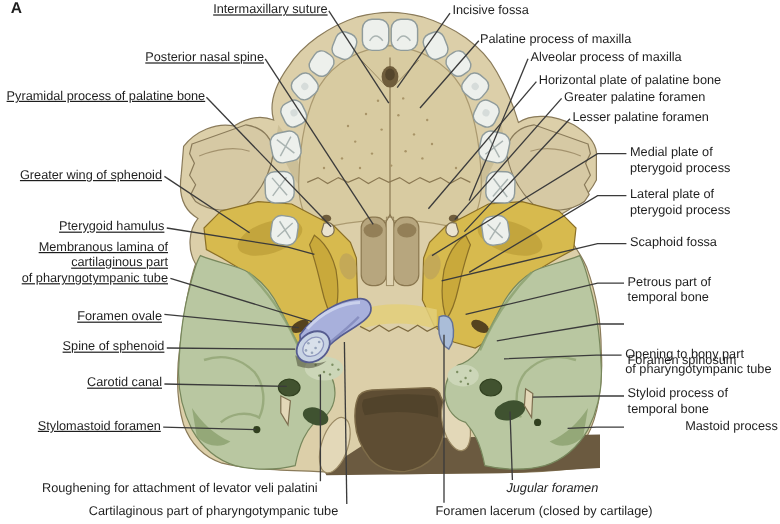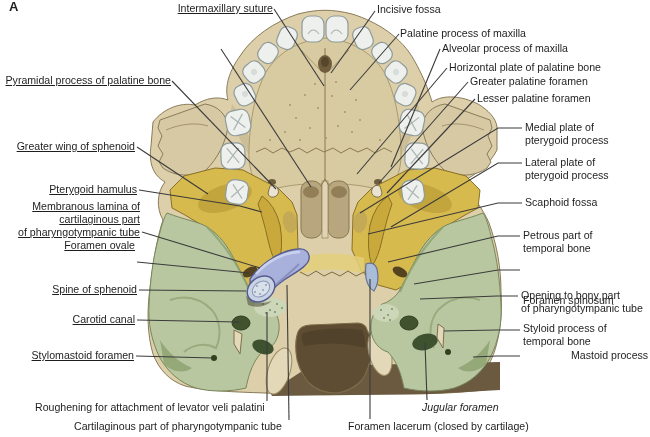--- a/index.html
+++ b/index.html
@@ -11,26 +11,26 @@
   .lab.r{text-align:right;text-decoration:underline;}
   #lb-0{left:9px;top:0;font-weight:bold;font-size:13px;}
   #lb-1{right:377px;top:2px;}   #lb-2{left:377px;top:3px;}
   #lb-3{right:430px;top:42px;}  #lb-4{left:400px;top:27px;}
   #lb-5{left:442px;top:42px;}   #lb-6{left:449px;top:61px;}
   #lb-7{left:470px;top:75px;}   #lb-8{left:477px;top:92px;}
   #lb-9{right:479px;top:74px;}  #lb-10{right:515px;top:140px;}
   #lb-11{left:525px;top:121px;} #lb-12{left:525px;top:156px;}
   #lb-13{right:513px;top:183px;}#lb-14{right:510px;top:200px;}
   #lb-15{left:525px;top:196px;} #lb-16{left:523px;top:229px;}
-  #lb-17{right:515px;top:239px;}#lb-18{left:523px;top:263px;margin-top:31px;}
+  #lb-17{right:515px;top:258px;}#lb-18{left:523px;top:263px;margin-top:31px;}
   #lb-19{right:513px;top:283px;}#lb-20{left:521px;top:289px;}
   #lb-21{right:515px;top:313px;}#lb-22{left:523px;top:322px;}
   #lb-23{right:516px;top:349px;}#lb-24{left:523px;top:349px;padding-left:48px;}
   #lb-25{left:35px;top:401px;}  #lb-26{left:74px;top:420px;}
-  #lb-27{left:422px;top:401px;font-style:italic;} #lb-28{left:348px;top:420px;}
+  #lb-27{left:422px;top:401px;font-style:italic;} #lb-28{left:363px;top:420px;}
 </style>
 </head>
 <body>
 
 <div id="stage">
 
   <svg id="art" width="650" height="437" viewBox="0 0 650 437">
 
     <g>
       <path d="M298,14 C318,9 332,9 352,14 C378,22 402,38 414,60 C422,74 428,88 432,102
@@ -311,20 +311,21 @@
       <polyline points="267,401 267,312"></polyline>
       <polyline points="289,420 287,285"></polyline>
       <polyline points="427,400 425,343"></polyline>
       <polyline points="370,419 370,279"></polyline>
     </g>
   </svg>
 
   <div id="lb-0" class="lab">A</div>
   <div id="lb-1" class="lab r">Intermaxillary suture</div>
   <div id="lb-2" class="lab">Incisive fossa</div>
+  <div id="lb-3" class="lab r">Posterior nasal spine</div>
   <div id="lb-4" class="lab">Palatine process of maxilla</div>
   <div id="lb-5" class="lab">Alveolar process of maxilla</div>
   <div id="lb-6" class="lab">Horizontal plate of palatine bone</div>
   <div id="lb-7" class="lab">Greater palatine foramen</div>
   <div id="lb-8" class="lab">Lesser palatine foramen</div>
   <div id="lb-9" class="lab r">Pyramidal process of palatine bone</div>
   <div id="lb-10" class="lab r">Greater wing of sphenoid</div>
   <div id="lb-11" class="lab">Medial plate of
 pterygoid process</div>
   <div id="lb-12" class="lab">Lateral plate of

